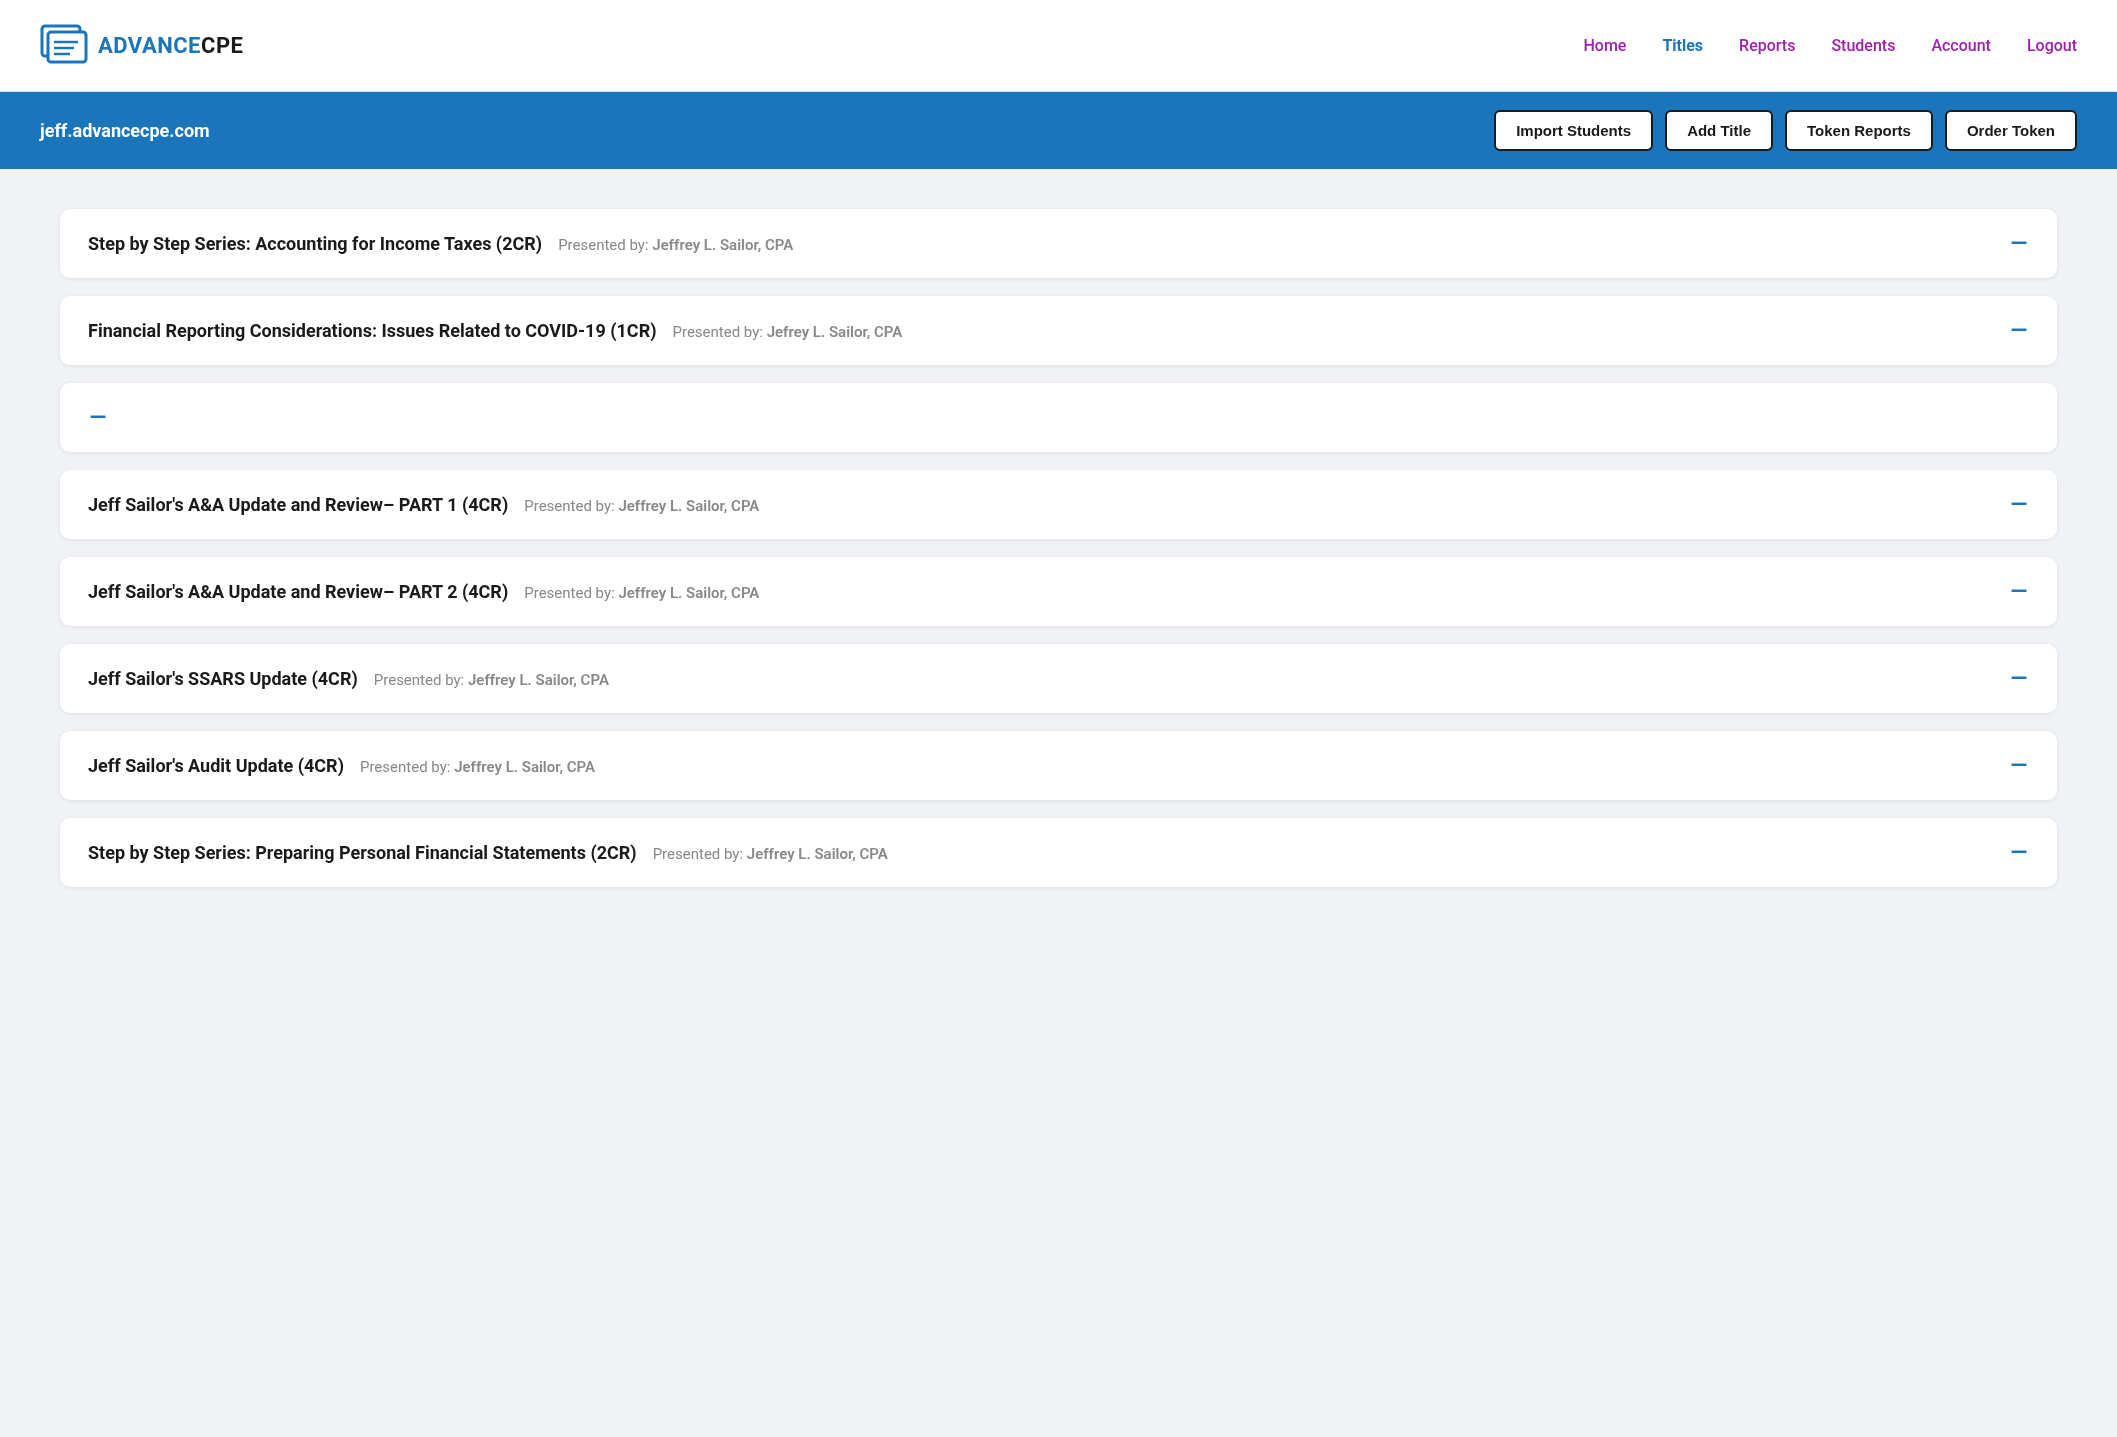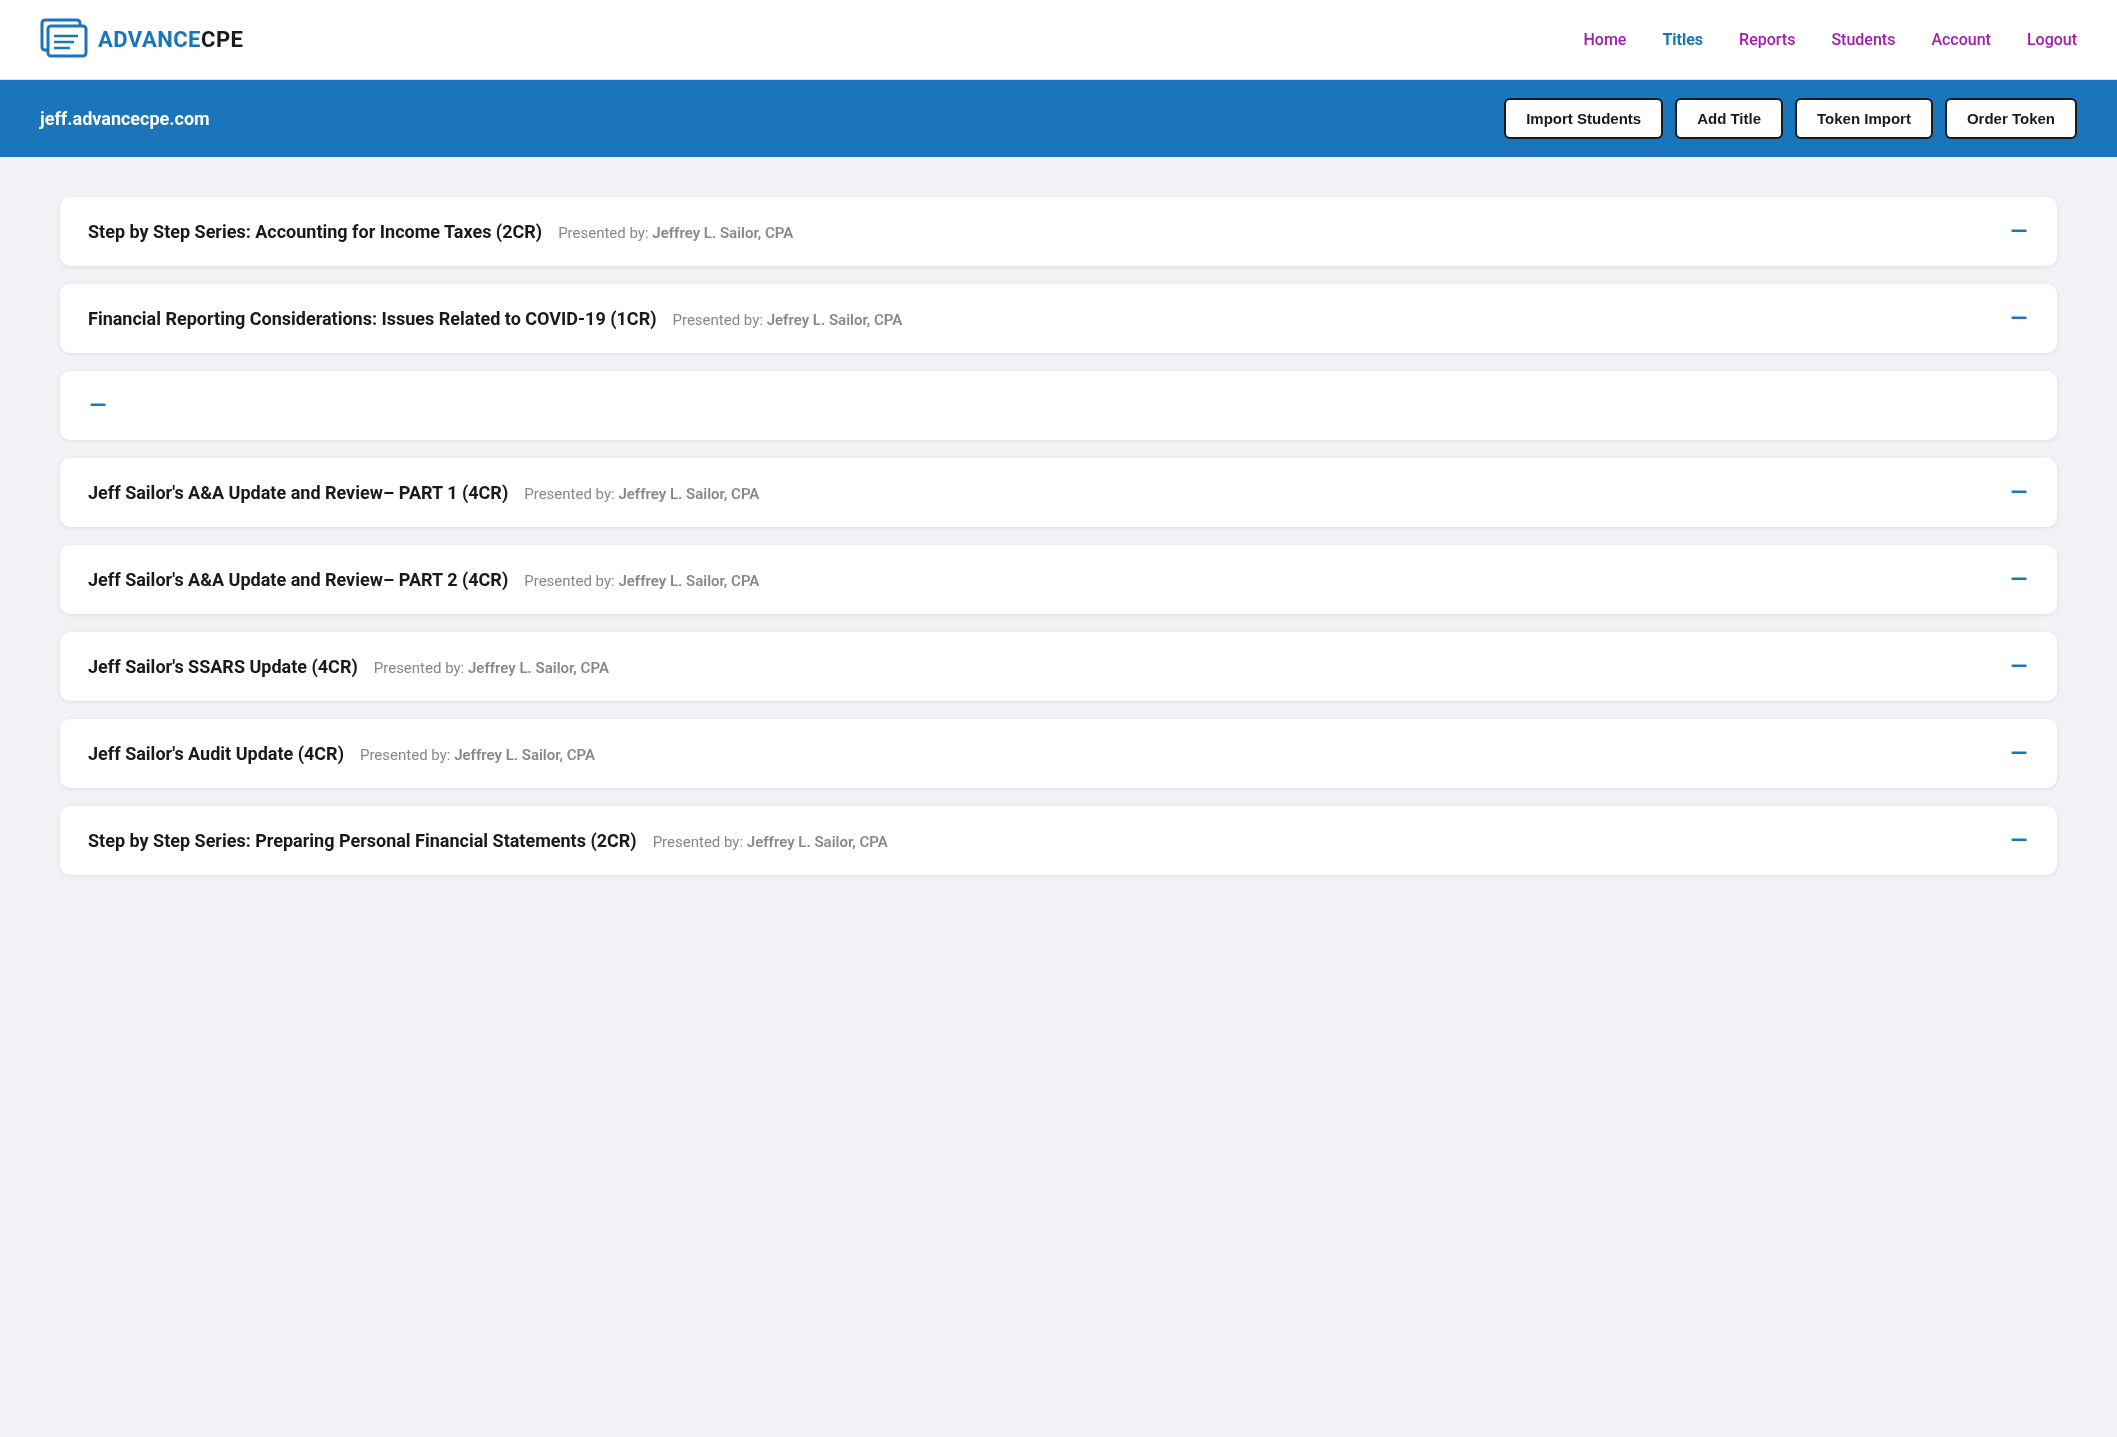--- a/index.html
+++ b/index.html
@@ -14,21 +14,21 @@
     }
 
     
     .top-nav {
       background: #ffffff;
       border-bottom: 1px solid #e0e0e0;
       display: flex;
       align-items: center;
       justify-content: space-between;
       padding: 0 40px;
-      height: 80px;
+      height: 92px;
     }
     .logo-area {
       display: flex;
       align-items: center;
       gap: 6px;
     }
     .logo-icon {
       width: 52px;
       height: 44px;
     }
@@ -158,21 +158,21 @@
     <li><a href="#">Account</a></li>
     <li><a href="#">Logout</a></li>
   </ul>
 </nav>
 
 <div class="blue-banner">
   <span class="banner-domain">jeff.advancecpe.com</span>
   <div class="banner-buttons">
     <button class="banner-btn">Import Students</button>
     <button class="banner-btn">Add Title</button>
-    <button class="banner-btn">Token Import</button>
+    <button class="banner-btn">Token Reports</button>
     <button class="banner-btn">Order Token</button>
   </div>
 </div>
 
 <div class="main-content">
 
   <div class="title-card">
     <div class="title-card-left">
       <span class="title-name">Step by Step Series: Accounting for Income Taxes (2CR)</span>
       <span class="title-presenter">

